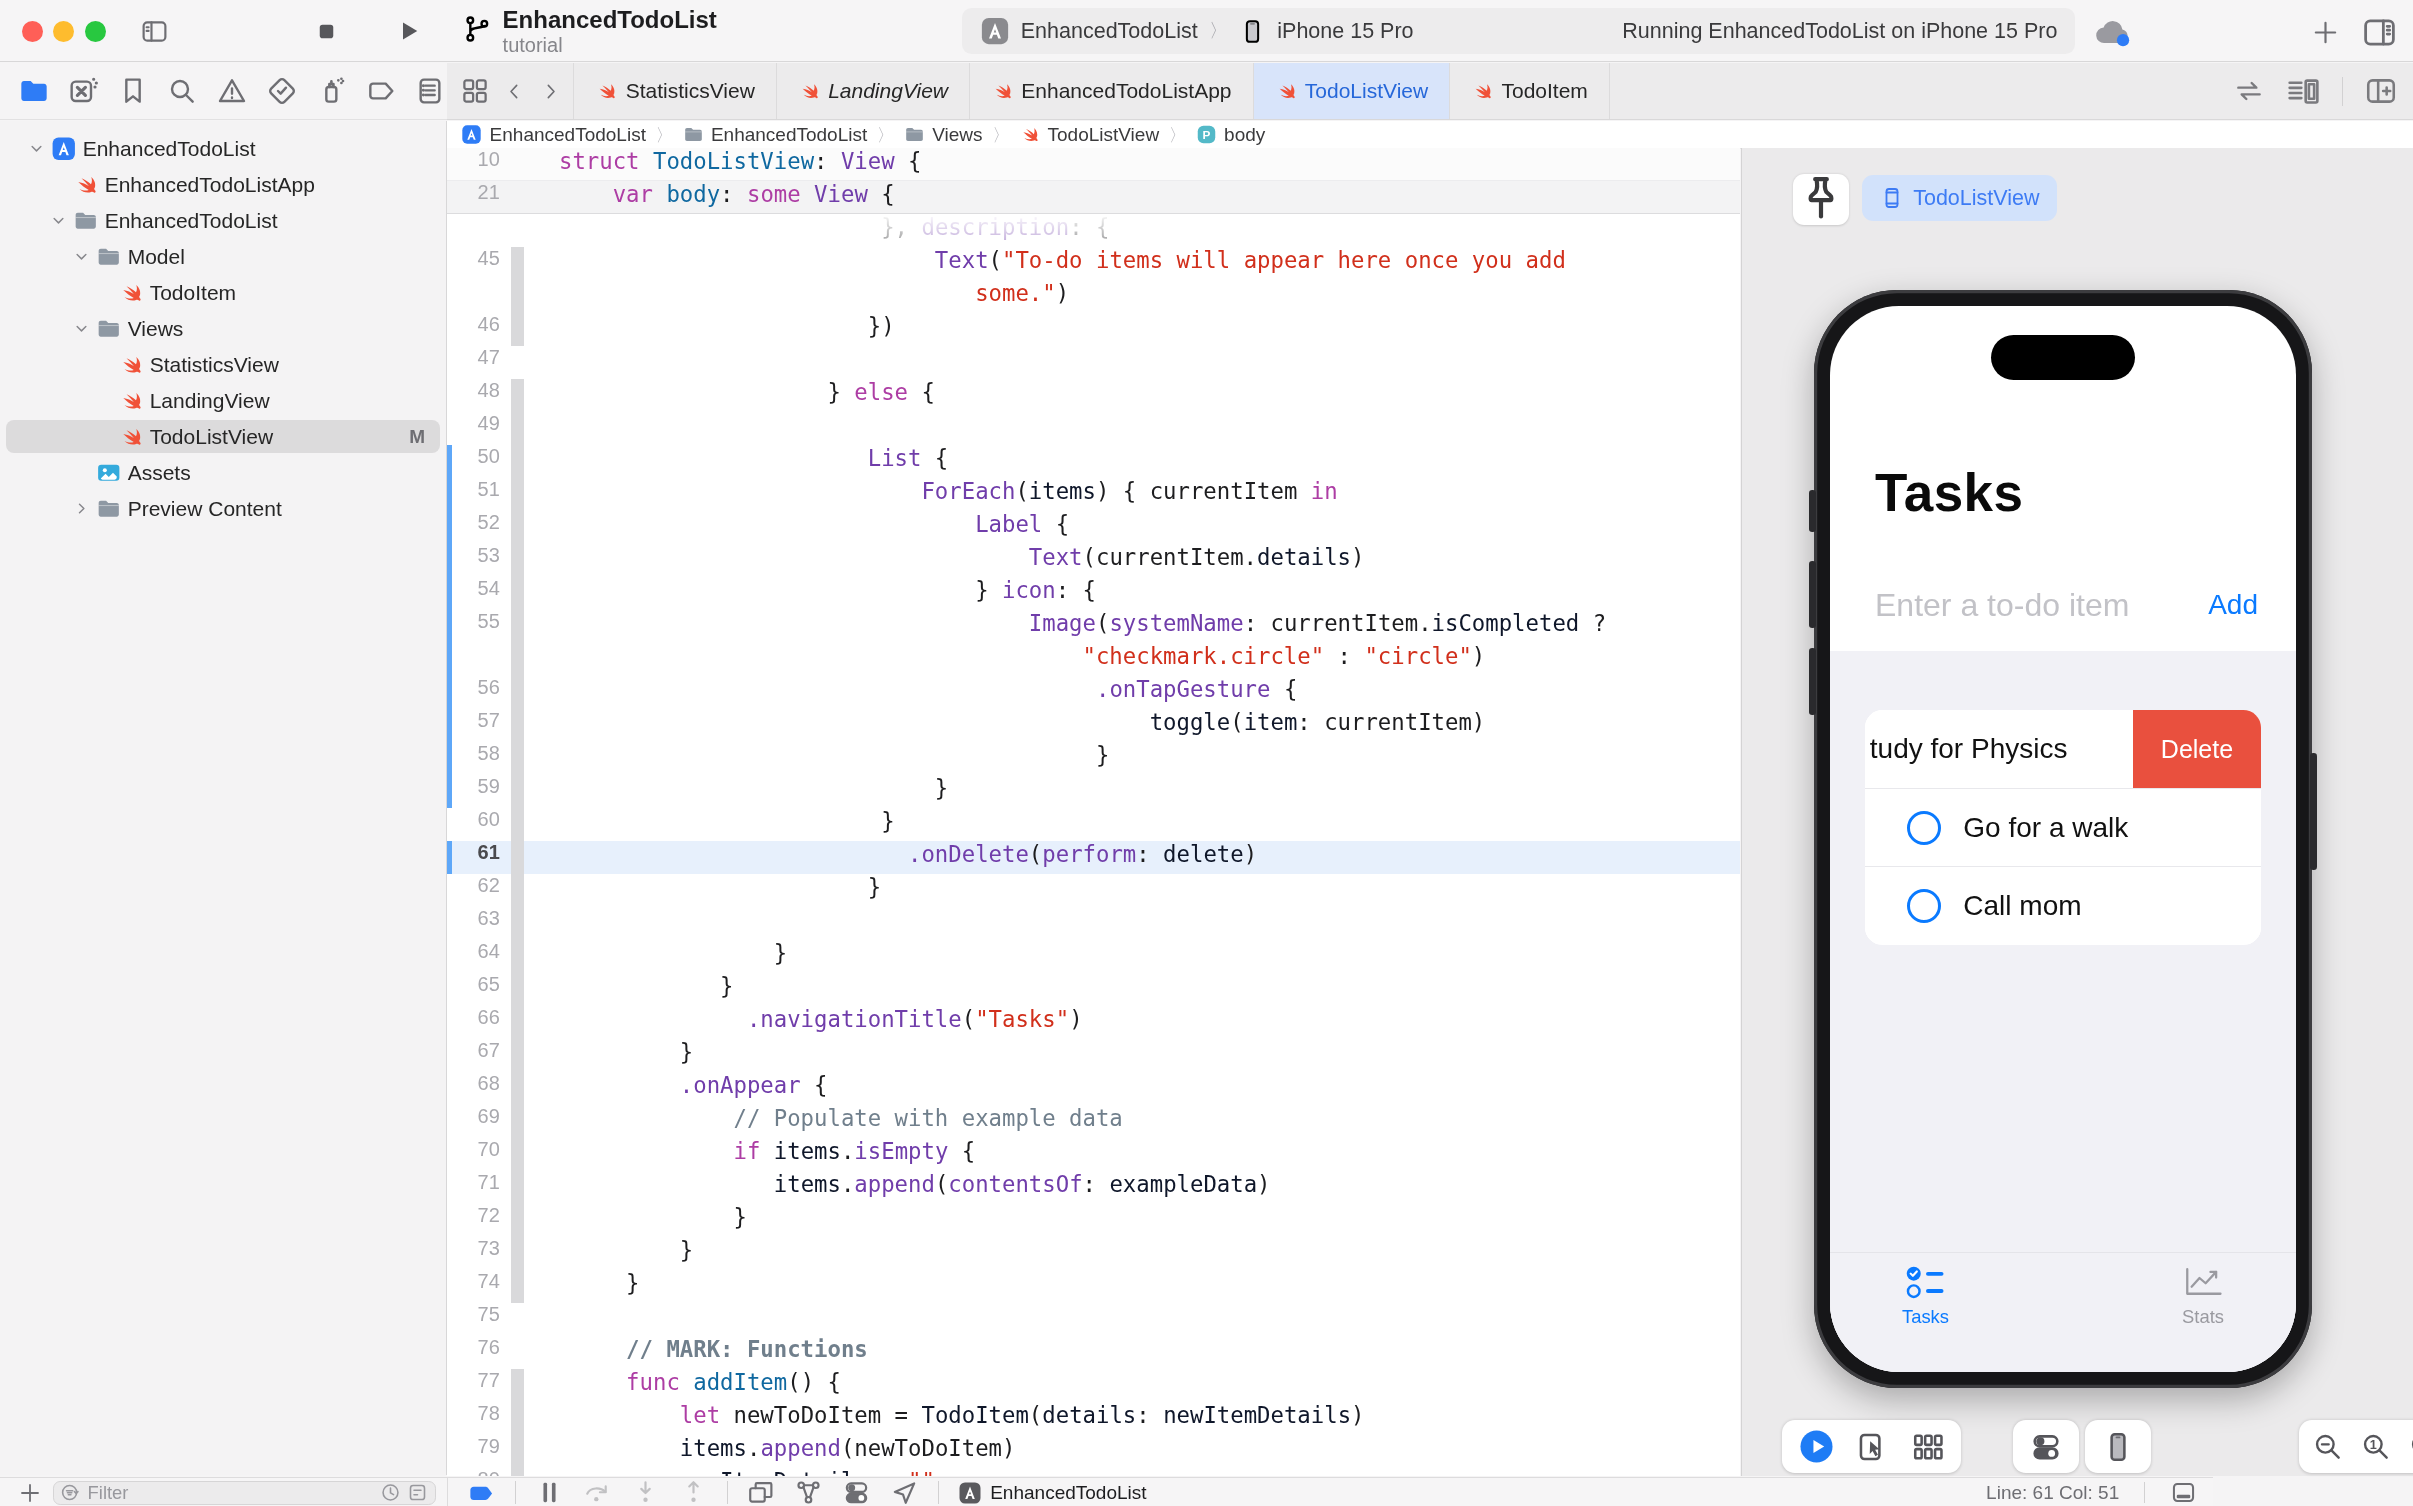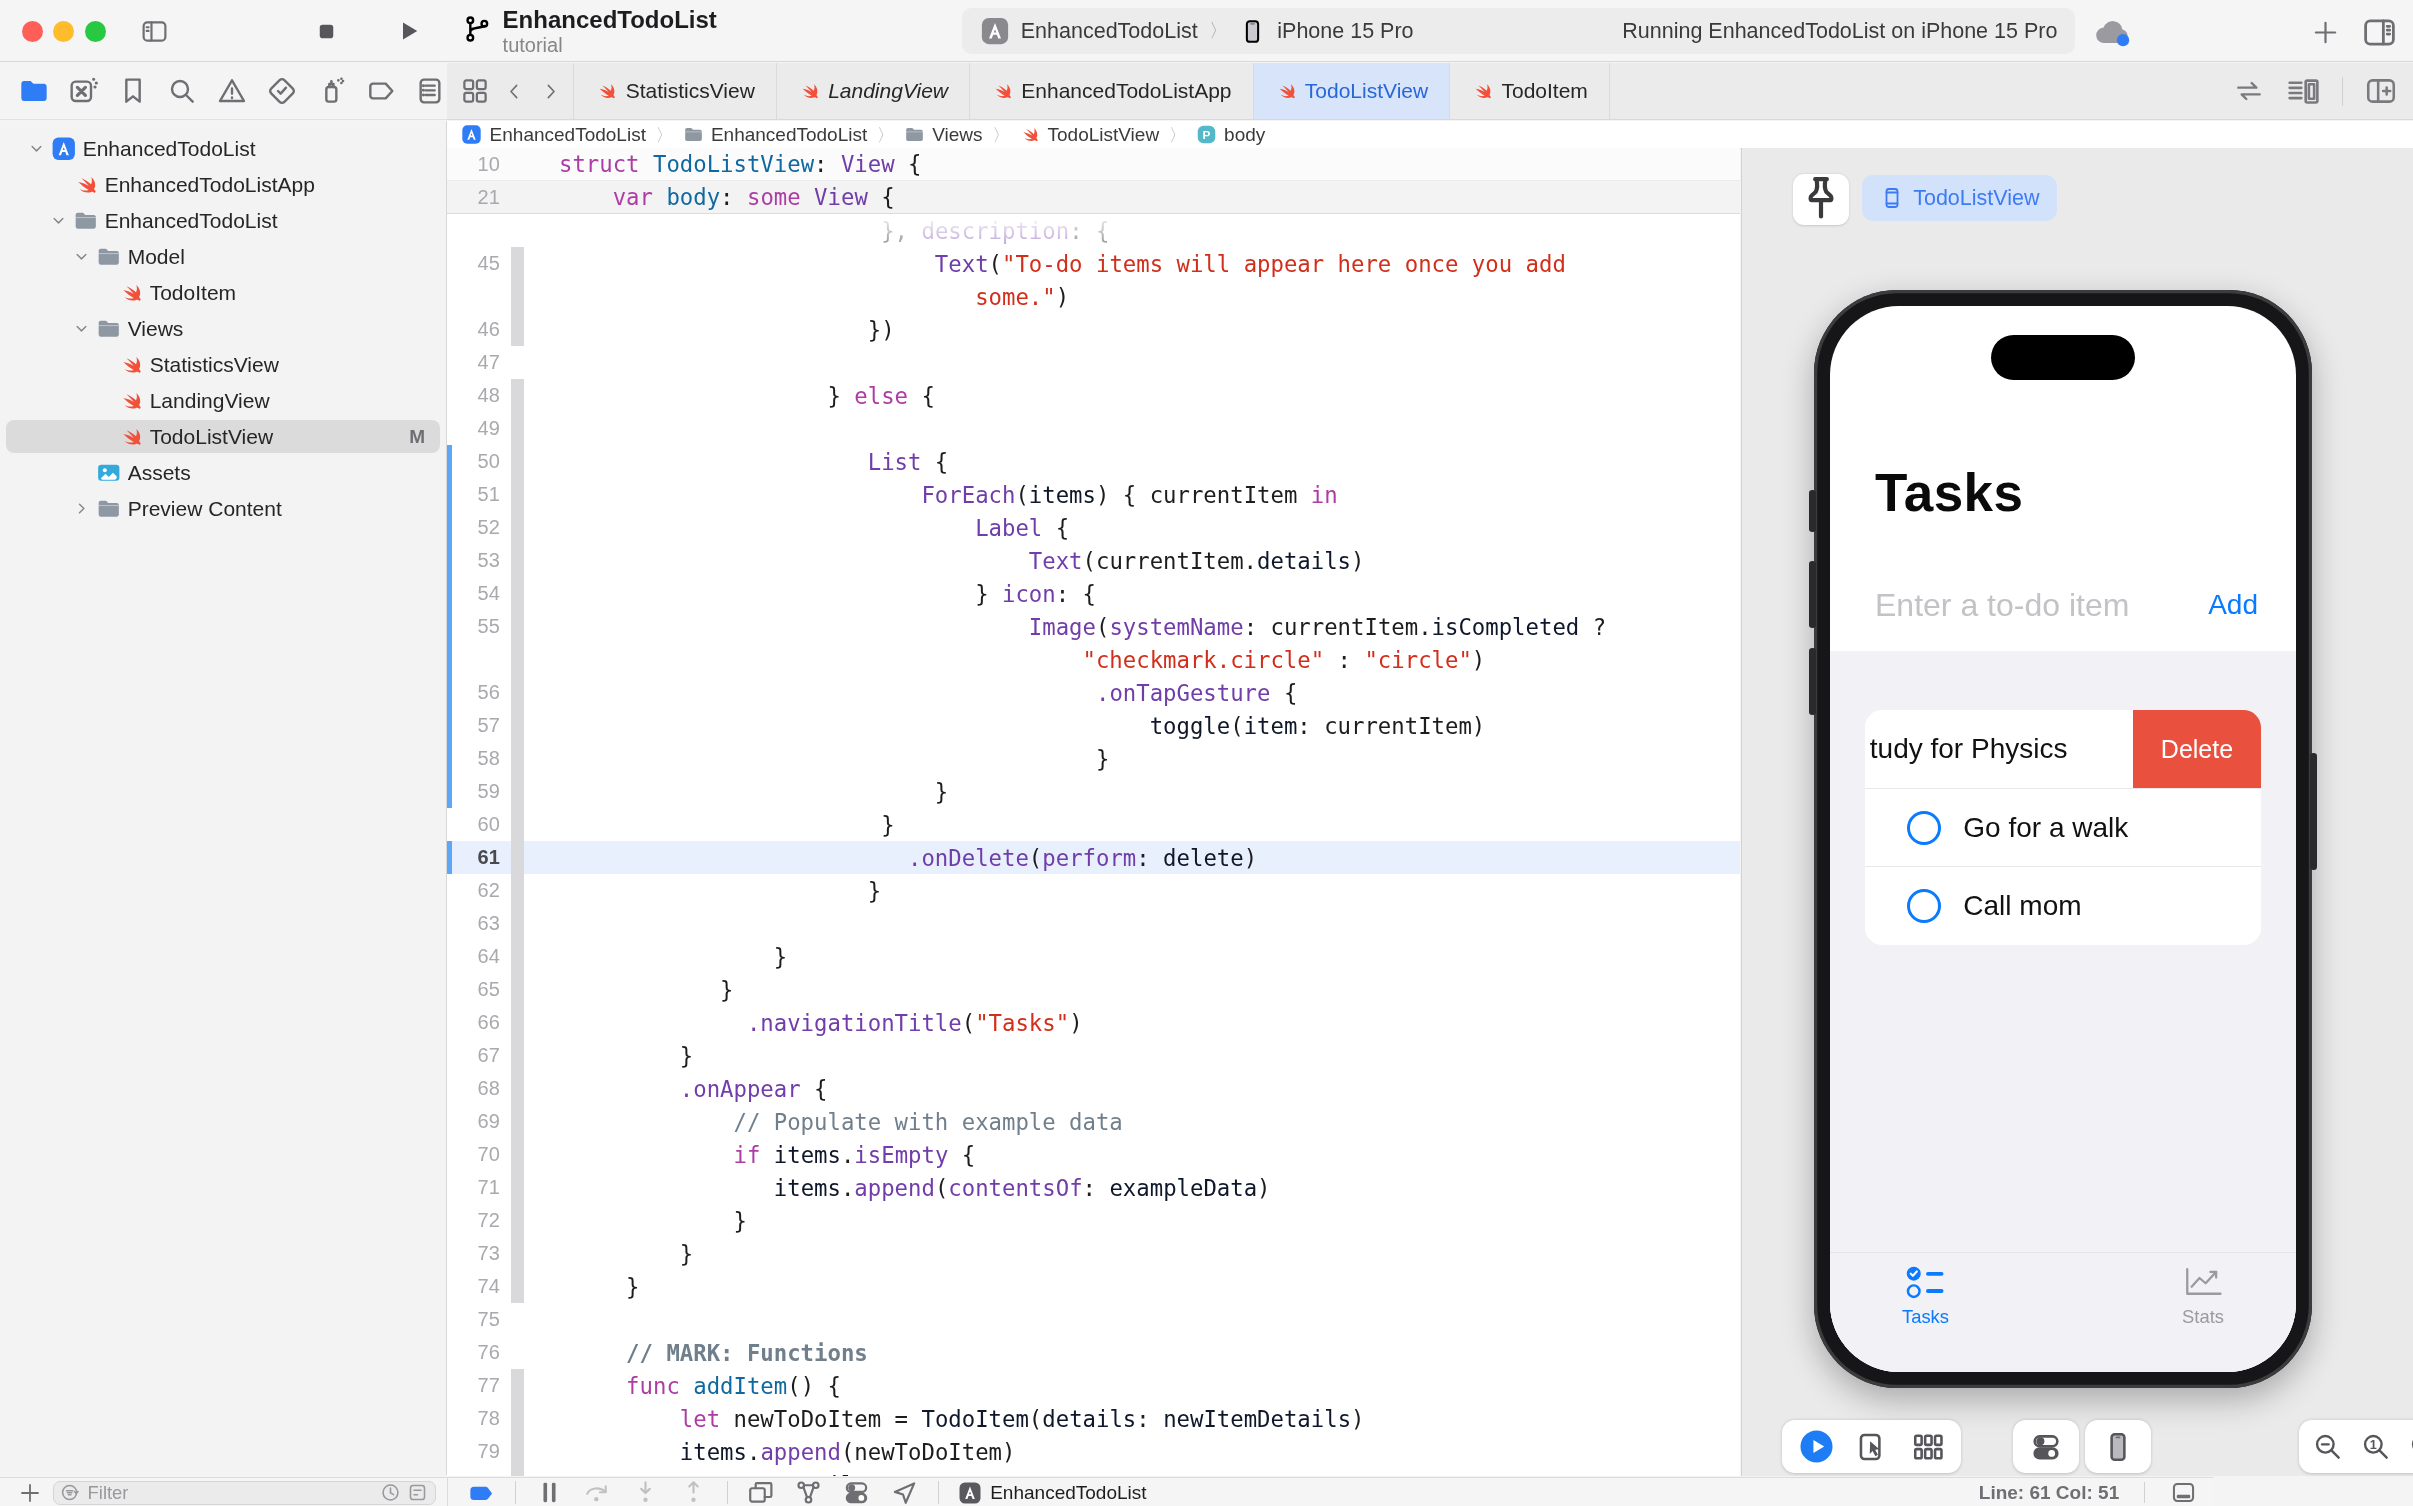--- a/index.html
+++ b/index.html
@@ -51,21 +51,21 @@
   #navigator { left:0; top:121px; width:447px; height:1354px; background:#F4F3F4; border-right:0.8px solid #D8D7D8; }
   .trow { position:relative; height:36px; display:flex; align-items:center; font-size:21px; color:#262626; }
   .trow .bgsel { position:absolute; left:6.4px; right:6.4px; top:1.6px; bottom:1.6px; background:#DCDBDC; border-radius:8px; }
   .trow > * { position:relative; }
   .trow .disc { width:19px; height:19px; color:#86868B; }
   .trow .badge { margin-left:auto; margin-right:21px; color:#6E6E73; font-size:19px; font-weight:600; }
 
   
   #editor { left:447px; top:148px; width:1293px; height:1328px; background:#fff; overflow:hidden;
     font-family:"DejaVu Sans Mono","Liberation Mono",monospace; font-size:22.3px; }
-  .crow { position:relative; height:33px; display:flex; align-items:center; white-space:pre; }
+  .crow { position:relative; height:33px; display:flex; white-space:pre; }
   .crow .chg { position:absolute; left:0; top:0; bottom:0; width:4.8px; background:#5EA7F8; }
   .crow .num { width:64px; padding-right:11.2px; text-align:right; font-size:20px; color:#A9A9AE;
     font-family:"Liberation Sans",sans-serif; flex:none; }
   .crow .rib { width:12.8px; height:33px; margin-right:3.2px; flex:none; }
   .crow .rib.on { background:#D9D9DB; }
   .crow .codetext { padding-left:32px; }
   .crow.hl { background:#E7F0FC; }
   .crow.hl .num { color:#4A4A4E; font-weight:700; }
   .crow.fade { opacity:.45; }
   #sticky { position:relative; z-index:3; }
@@ -113,21 +113,21 @@
   
   #statusbar { left:0; top:1477px; width:2213px; height:30px; background:#F6F5F6; border-top:0.8px solid #DDDCDD;
     display:flex; align-items:center; font-size:19px; color:#55555A; }
   #filterzone { width:447px; display:flex; align-items:center; gap:11.2px; padding:0 11.2px 0 17.6px; flex:none; }
   #filterpill { flex:1; height:24px; background:#ECEBEC; border:0.8px solid #D6D5D6; border-radius:7.2px;
     display:flex; align-items:center; gap:6.4px; padding:0 6.4px; color:#98989D; }
   #filterpill .ph { font-size:18.4px; }
   #debugbar { display:flex; align-items:center; gap:19px; padding-left:19px; color:#6E6E73; }
   #debugbar .dis { opacity:.38; }
   #dbg-app { display:flex; align-items:center; gap:8px; color:#1d1d1f; }
-  #linecol-zone { margin-left:auto; display:flex; align-items:center; gap:25px; padding-right:16px; color:#6E6E73;font-weight:bold; }
+  #linecol-zone { margin-left:auto; display:flex; align-items:center; gap:25px; padding-right:16px; color:#6E6E73; }
 </style>
 </head>
 <body>
 
 <div id="titlebar" class="abs">
   <div class="tl" style="left:21.5px; background:#FF5F57;"></div>
   <div class="tl" style="left:53px; background:#FEBC2E;"></div>
   <div class="tl" style="left:85px; background:#28C840;"></div>
   <span id="win-sidebar-toggle" class="abs ic">
       <svg viewBox="0 0 24 24" fill="none" stroke="currentColor" stroke-width="1.8" stroke-linecap="round" stroke-linejoin="round">

